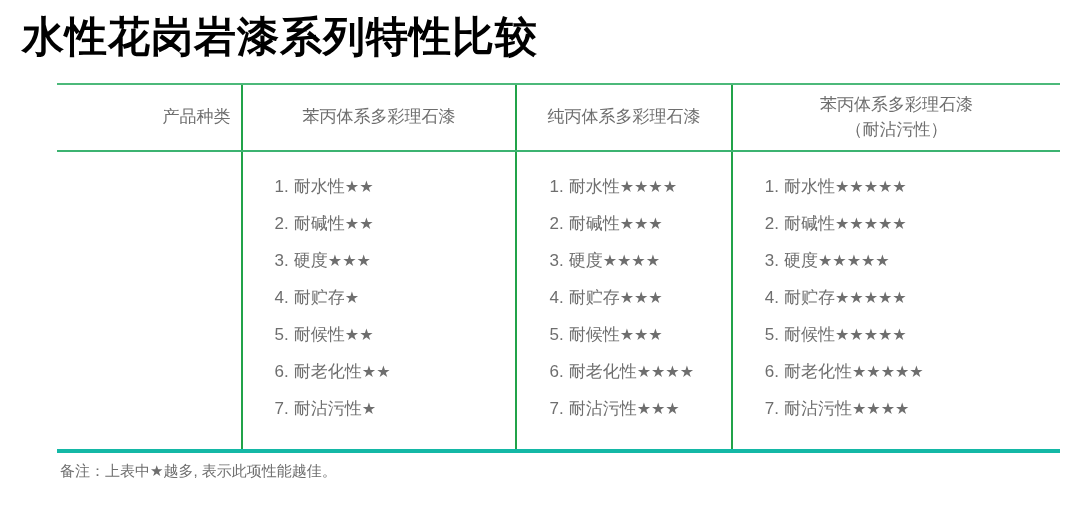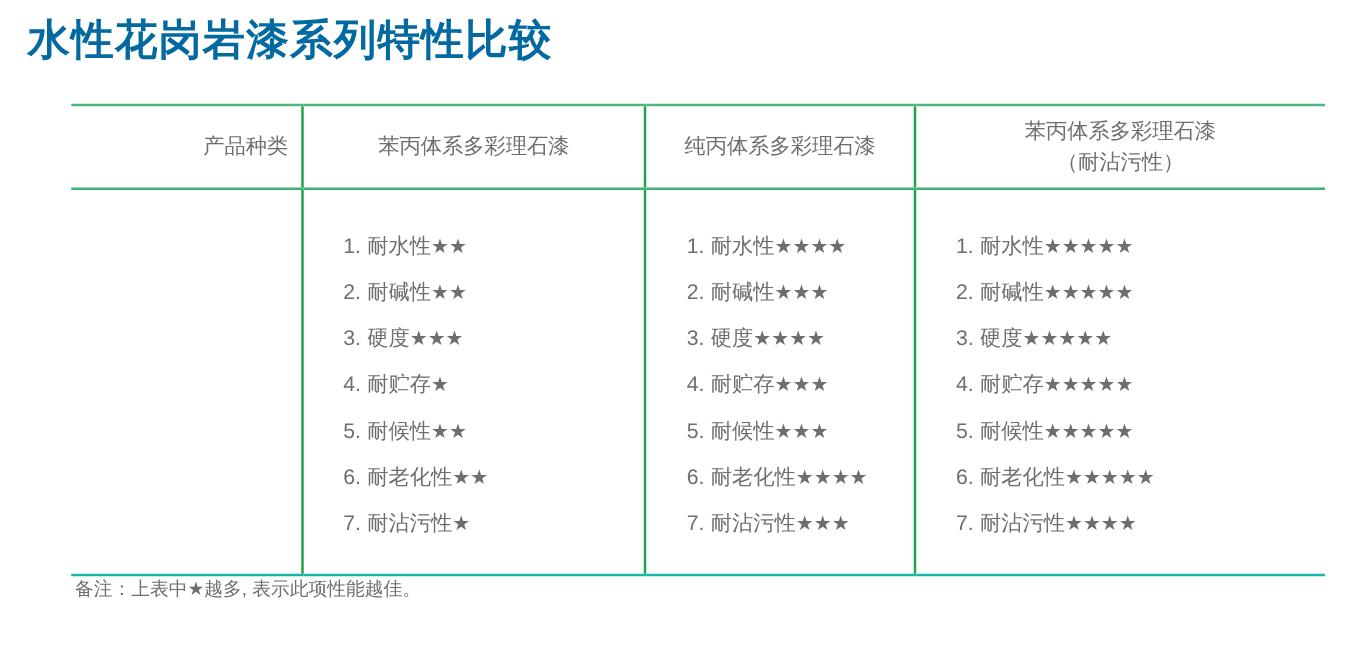--- a/index.html
+++ b/index.html
@@ -12,23 +12,23 @@
     height: 525px;
     font-family: "Liberation Sans", "DejaVu Sans", sans-serif;
     overflow: hidden;
     position: relative;
   }
 
   #page-title {
     position: absolute;
     left: 22px;
     top: 14px;
-    font-size: 34px;
+    font-size: 42px;
     font-weight: bold;
-    color: #0369a1;
+    color: #000000;
     letter-spacing: 1px;
     line-height: 1.1;
     white-space: nowrap;
   }
 
   #comparison-table {
     position: absolute;
     left: 57px;
     top: 83px;
     width: 1003px;
@@ -49,22 +49,22 @@
     text-align: center;
     line-height: 1.45;
   }
 
   #comparison-table tr.header-row > th.col-kind {
     text-align: right;
     padding-left: 28px;
   }
 
   #comparison-table tr.body-row > td {
-    border-bottom: 2px solid #14b8a6;
-    padding: 26px 10px 22px 10px;
+    border-bottom: 4px solid #14b8a6;
+    padding: 16px 10px 22px 10px;
     vertical-align: top;
   }
 
   #comparison-table th.divider-left,
   #comparison-table td.divider-left {
     border-left: 2px solid #21a349;
   }
 
   .spec-list {
     list-style: none;

